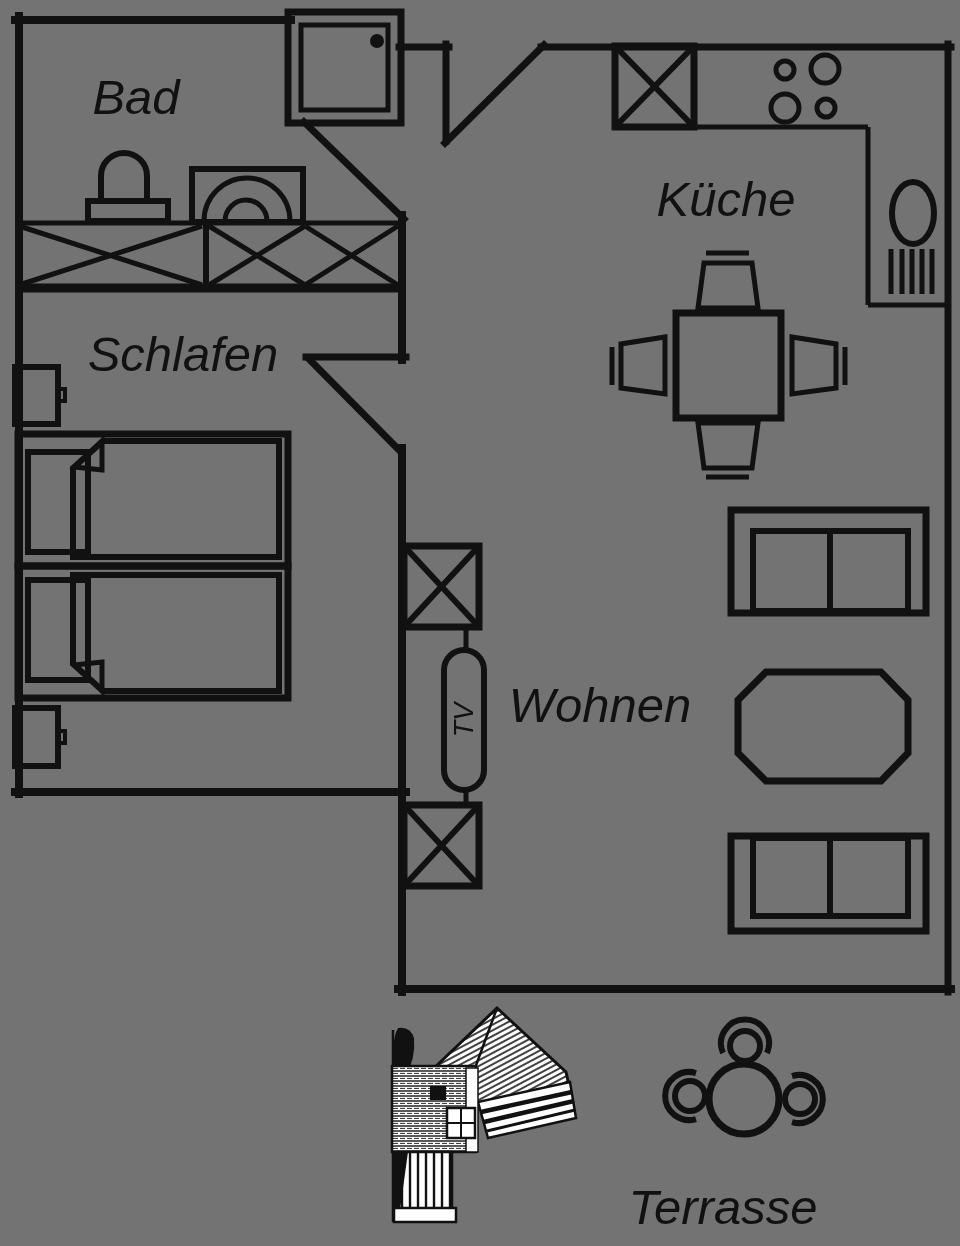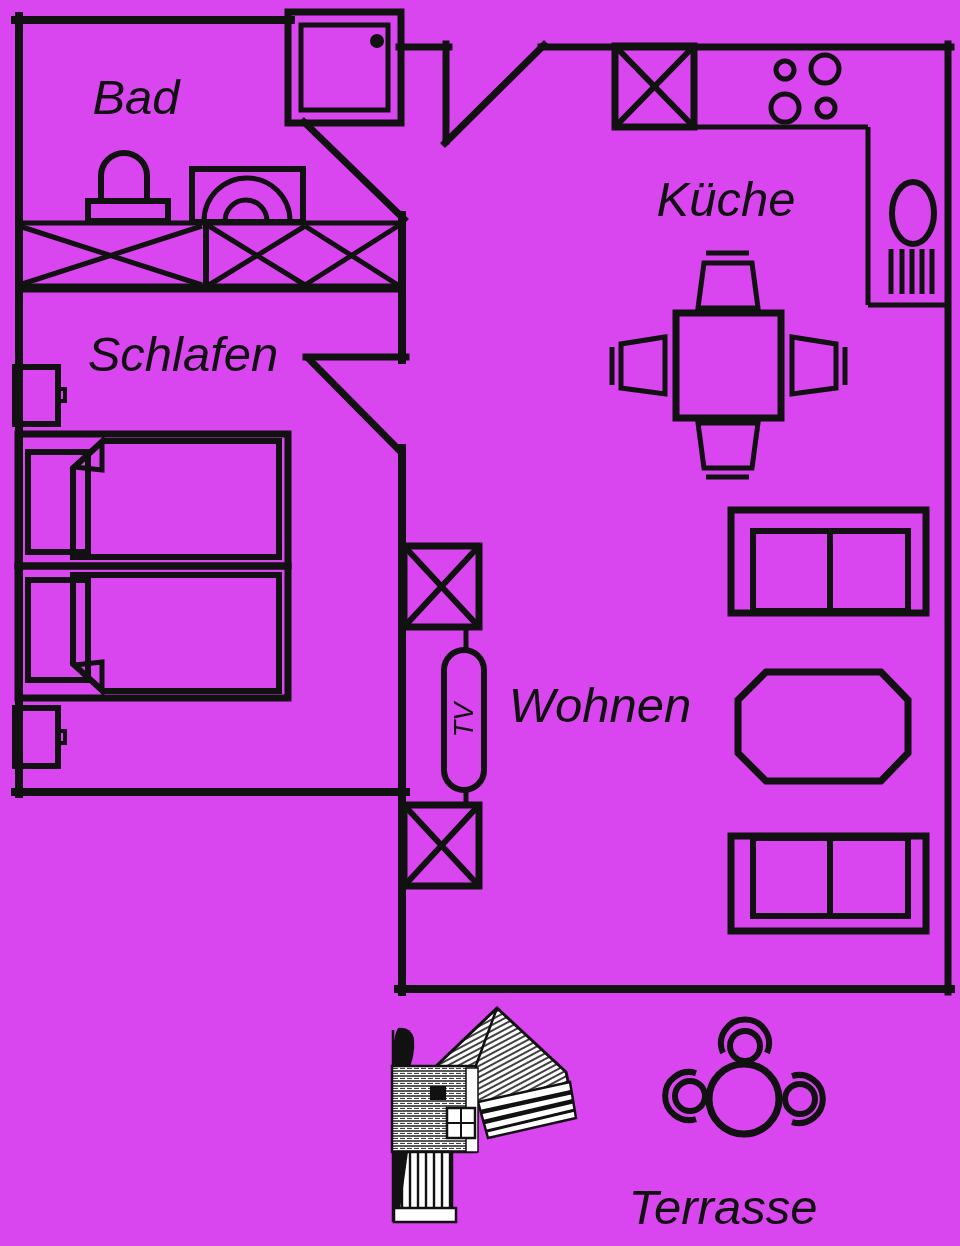--- a/index.html
+++ b/index.html
@@ -1,19 +1,19 @@
 <!DOCTYPE html>
 <html><head>
 <meta charset="utf-8">
 <style>
   html,body{margin:0;padding:0;background:#ffffff;}
   .canvas{
     position:relative;
     width:960px;height:1246px;
-    background:#d946ef;
+    background:#737373;
     font-family:"Liberation Sans", sans-serif;
     overflow:hidden;
   }
   svg{display:block;}
   .room-label{
     font-family:"Liberation Sans", sans-serif;
     font-style:italic;
     font-size:49px;
     fill:#111111;
   }

